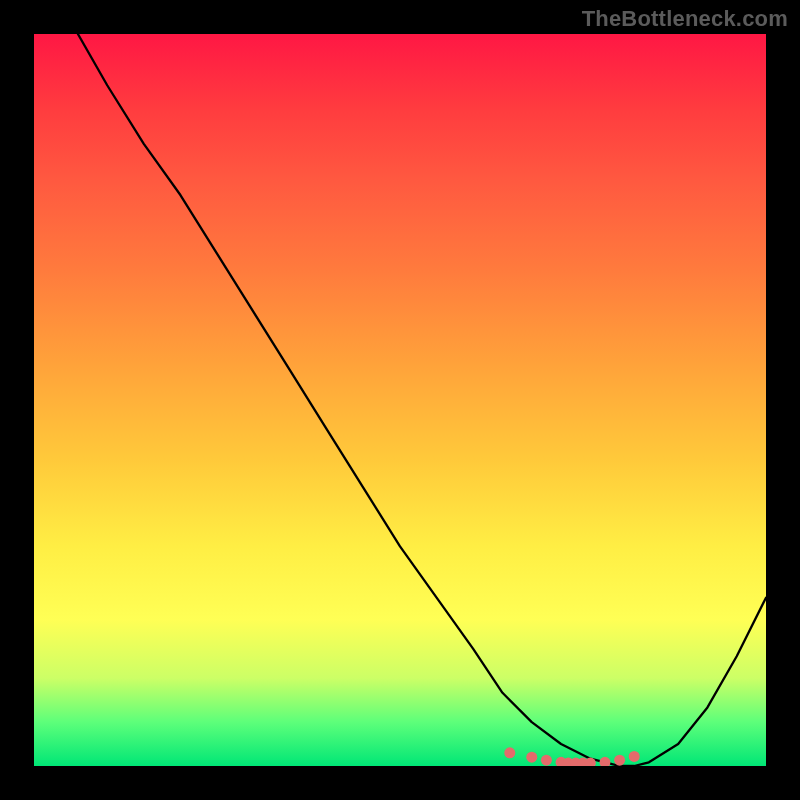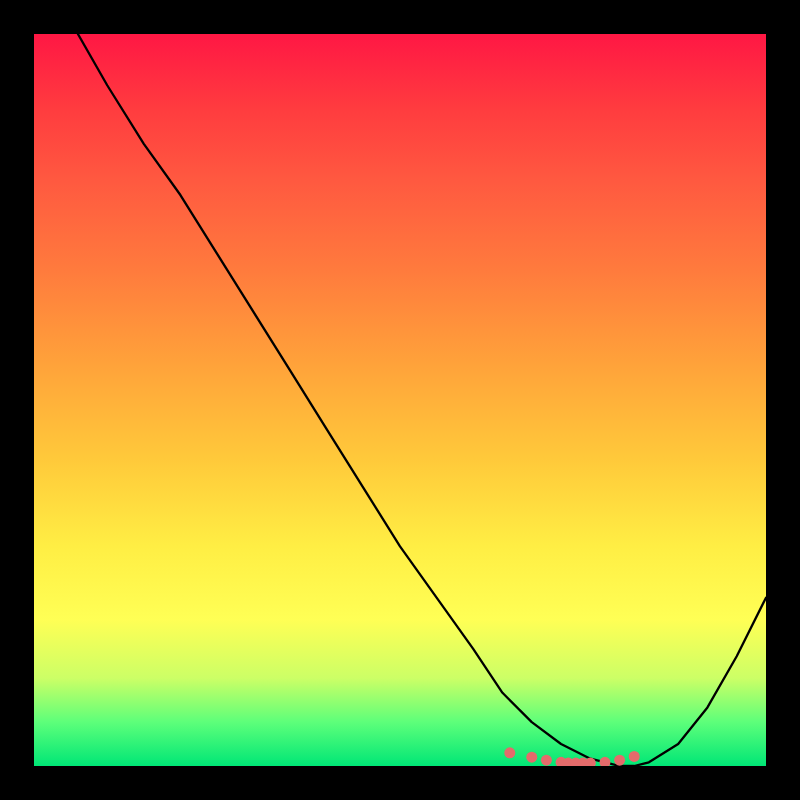--- a/index.html
+++ b/index.html
@@ -51,20 +51,21 @@
     inset: 0;
     width: 100%;
     height: 100%;
     pointer-events: none;
   }
 </style>
 </head>
 <body>
 
 <div class="container">
+  <div class="watermark">TheBottleneck.com</div>
 
   <div class="plot-outer">
     <div class="gradient"></div>
     <svg class="svg-overlay" id="chart-svg" viewBox="0 0 732 732" preserveAspectRatio="none">
         <path d="M43.92 0.00 L73.20 51.24 L109.80 109.80 L146.40 161.04 L183.00 219.60 L219.60 278.16 L256.20 336.72 L292.80 395.28 L329.40 453.84 L366.00 512.40 L402.60 563.64 L439.20 614.88 L468.48 658.80 L497.76 688.08 L527.04 710.04 L556.32 724.68 L585.60 732.00 L600.24 732.00 L614.88 728.34 L644.16 710.04 L673.44 673.44 L702.72 622.20 L732.00 563.64" fill="none" stroke="#000000" stroke-width="2.3" stroke-linecap="round" stroke-linejoin="round"></path>
         <circle cx="475.80" cy="718.82" r="5.5" fill="#e46b6b"></circle>
         <circle cx="497.76" cy="723.22" r="5.5" fill="#e46b6b"></circle>
         <circle cx="512.40" cy="726.14" r="5.5" fill="#e46b6b"></circle>
         <circle cx="527.04" cy="728.34" r="5.5" fill="#e46b6b"></circle>
         <circle cx="534.36" cy="729.07" r="5.5" fill="#e46b6b"></circle>

